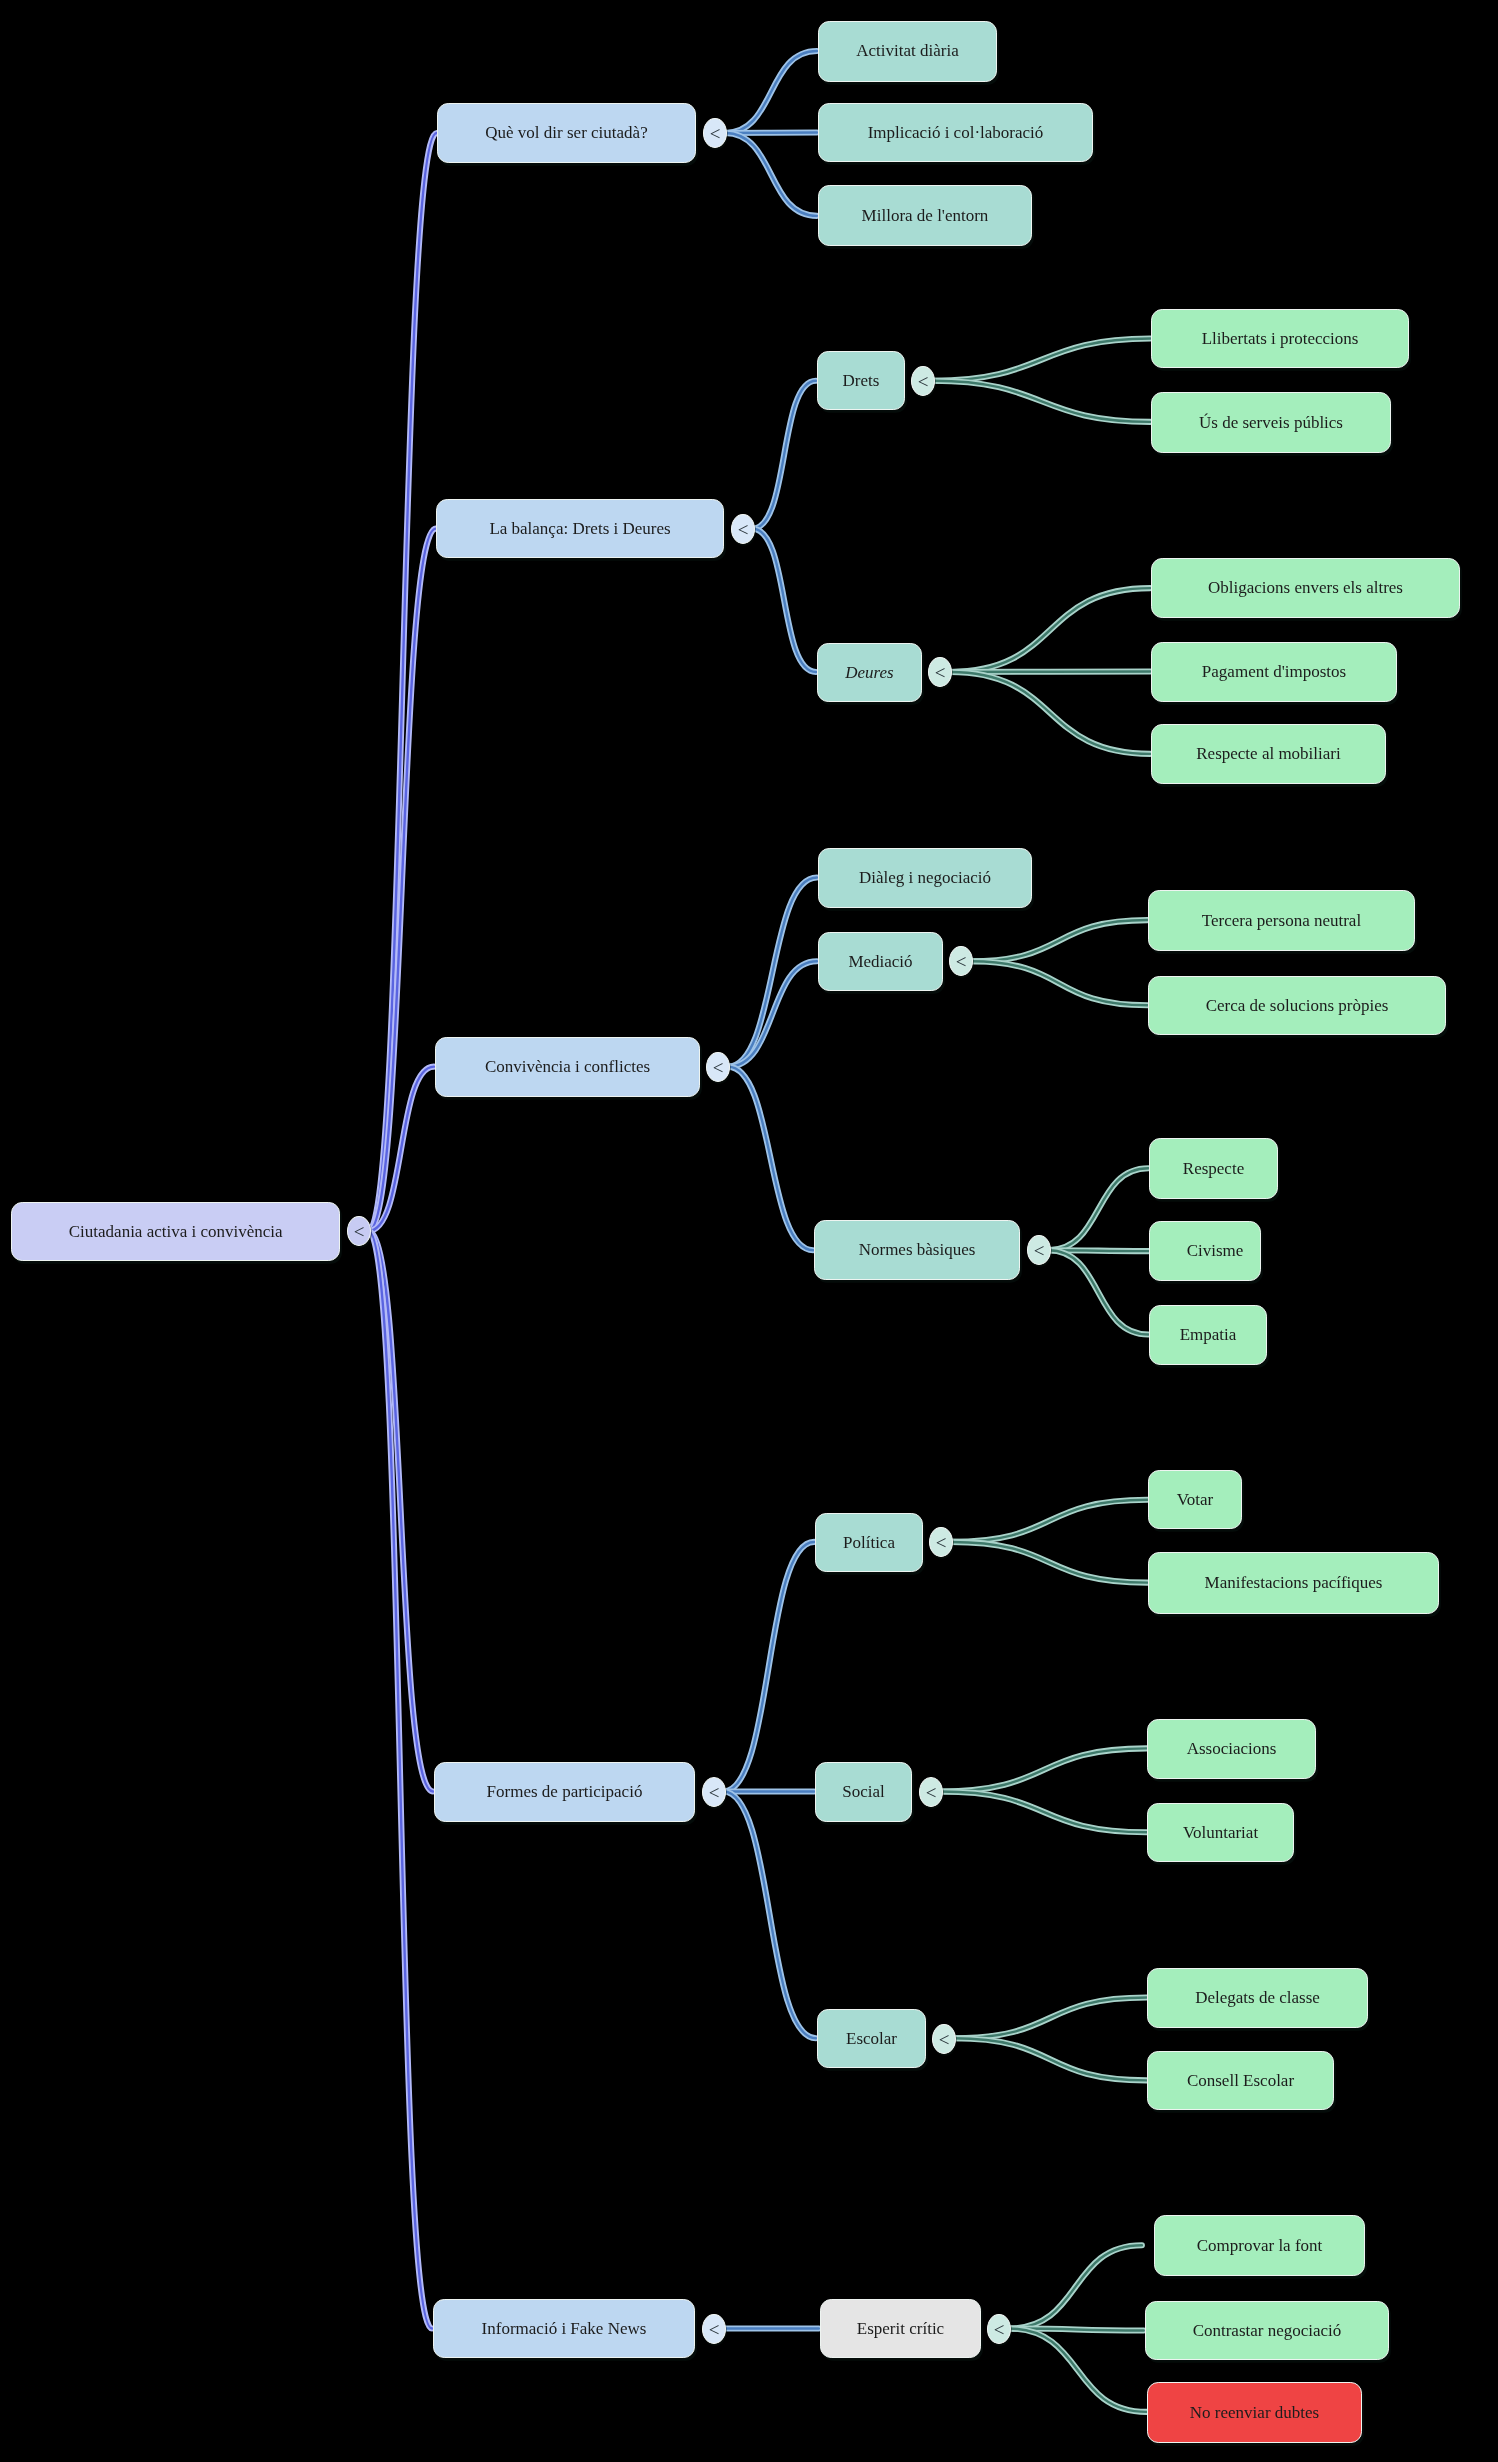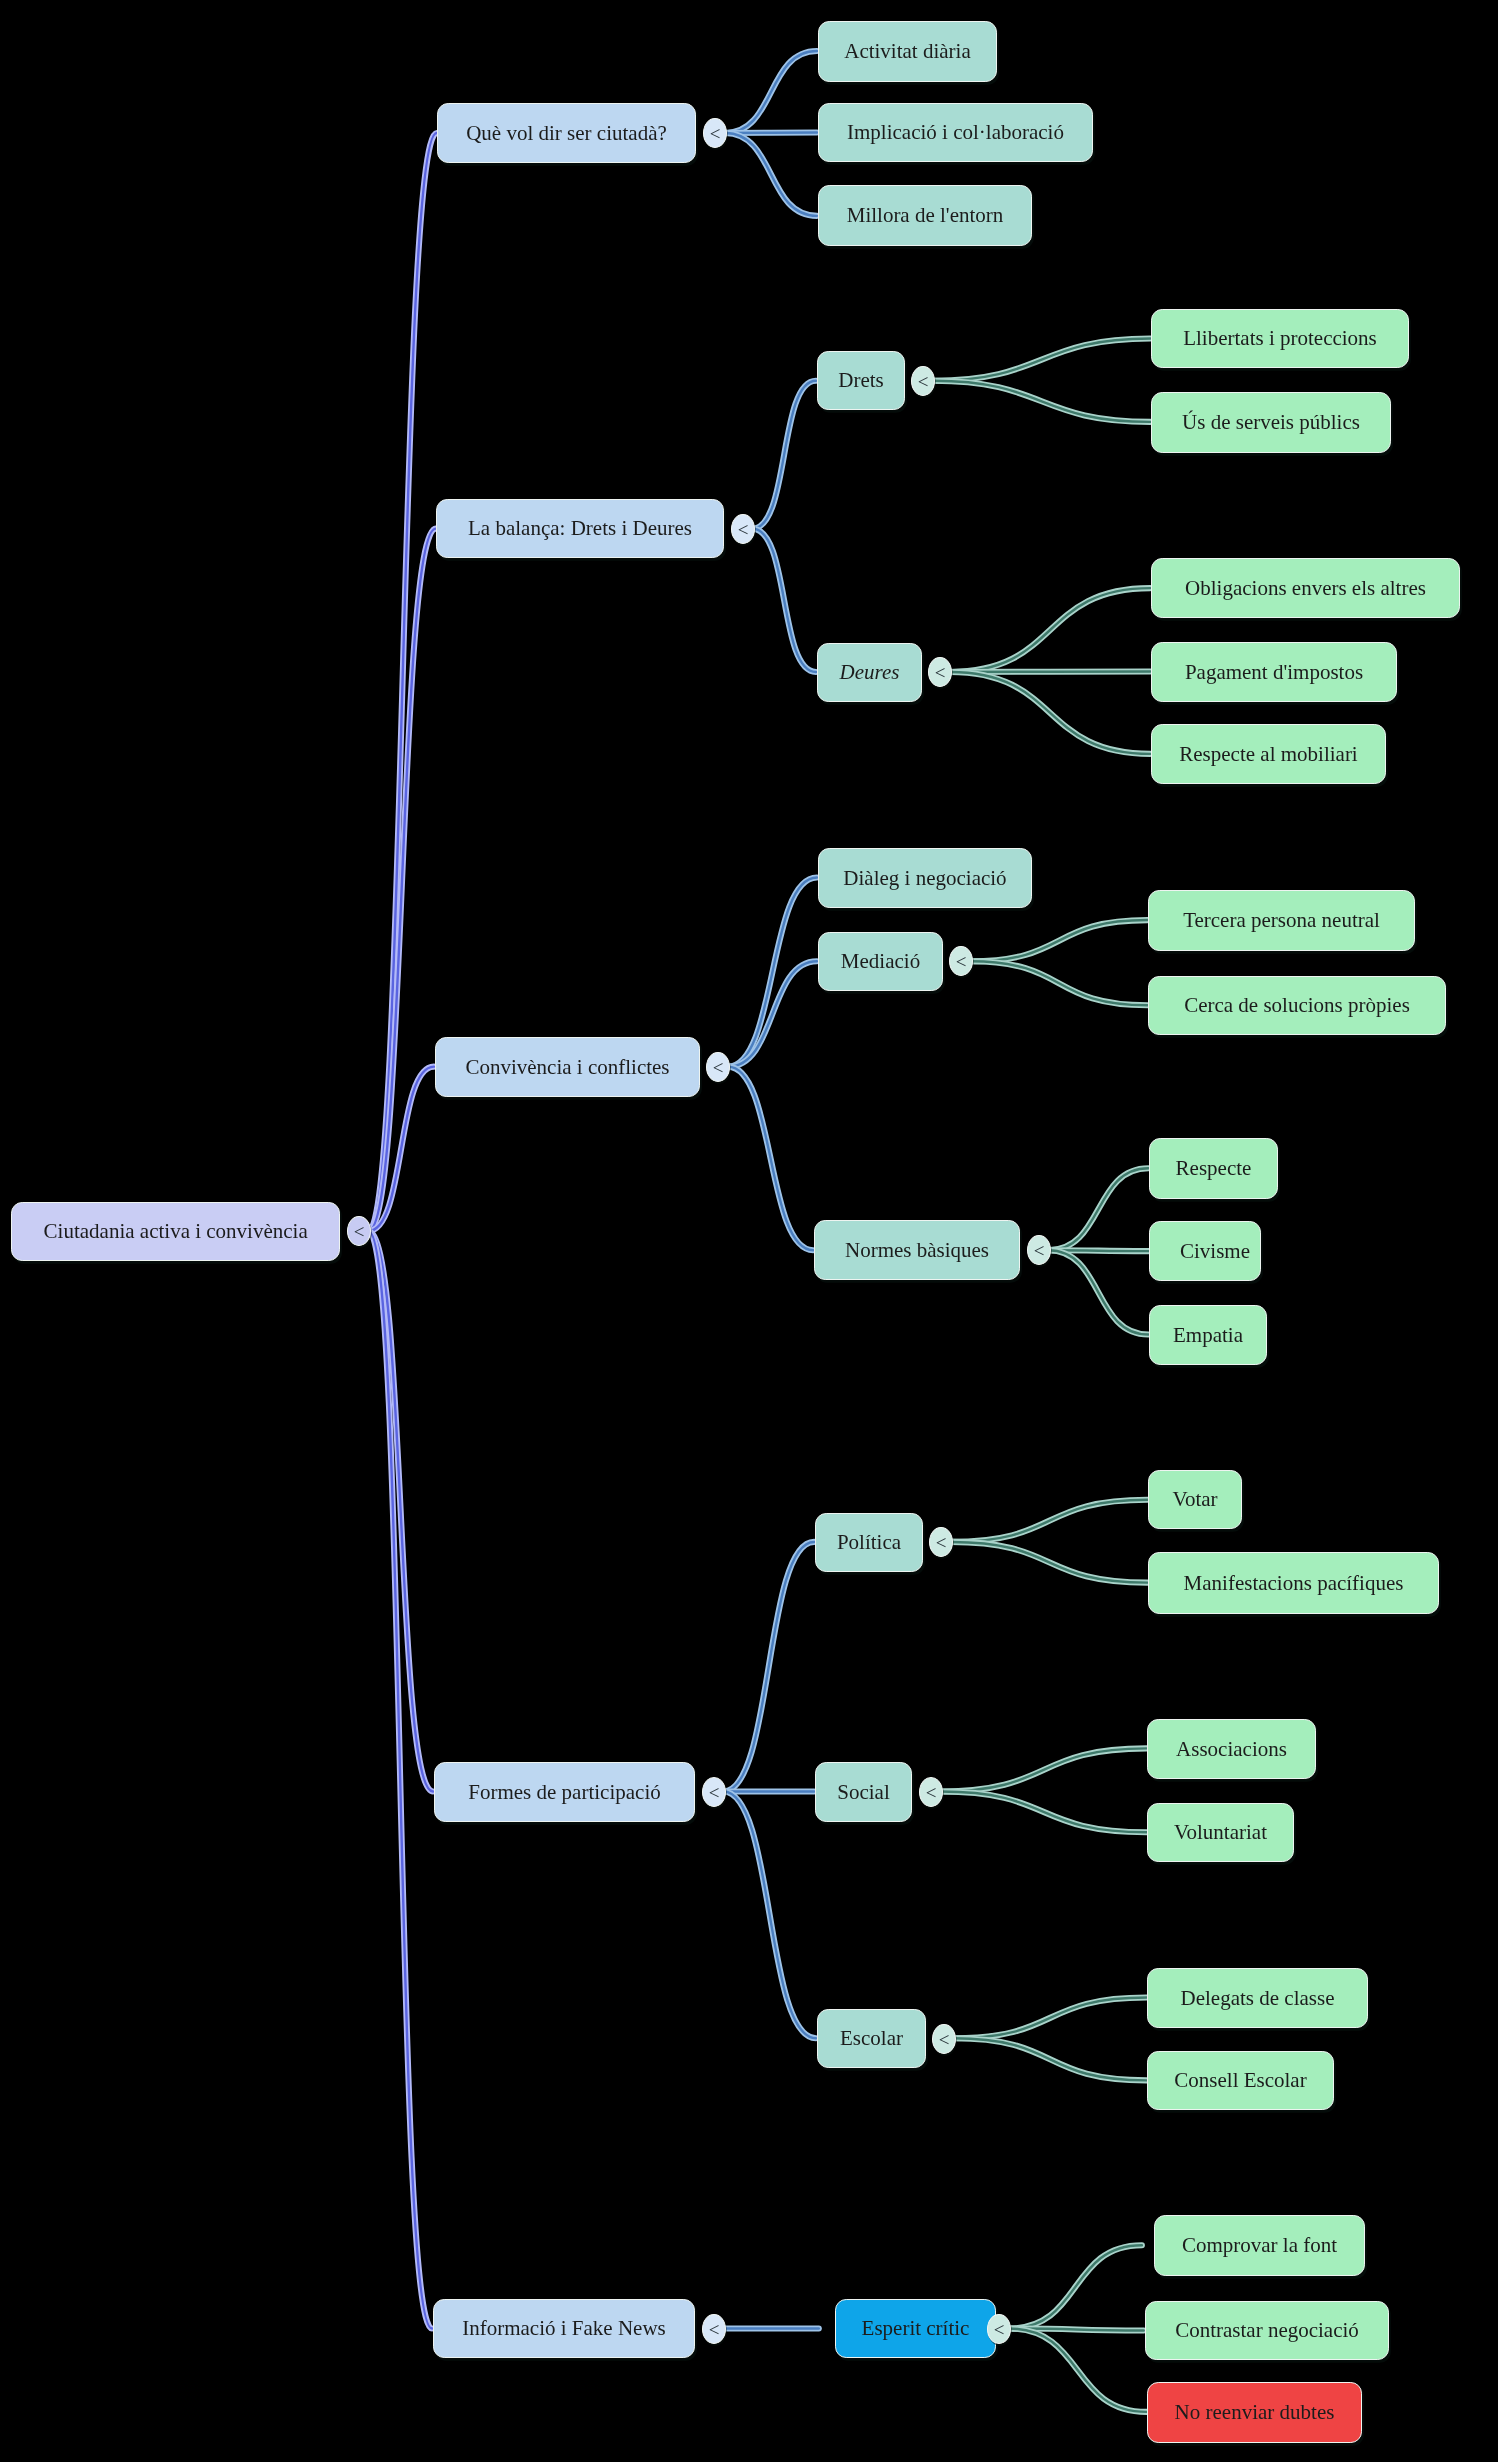--- a/index.html
+++ b/index.html
@@ -5,21 +5,21 @@
   html,body{margin:0;padding:0;background:#000;}
   .canvas{
     position:relative;width:1499px;height:2462px;overflow:hidden;
     font-family:"Liberation Serif","DejaVu Serif",serif;
   }
   #links{position:absolute;left:0;top:0;}
   .node{
     position:absolute;box-sizing:border-box;
     border:1.9px solid #eef4f1;border-radius:11.2px;
     display:flex;align-items:center;justify-content:center;
-    font-size:21px;white-space:nowrap;
+    font-size:17px;white-space:nowrap;
     box-shadow:1.9px 2.8px 0 rgba(8,20,16,.55);
   }
   .node span{padding:0 9.4px;}
   .toggle{
     position:absolute;box-sizing:border-box;width:24px;height:30px;
     border:1.9px solid #f3f7f5;border-radius:50%;
     display:flex;align-items:center;justify-content:center;
     font-size:19px;line-height:1;color:#273238;
     box-shadow:0.9px 1.9px 0 rgba(8,20,16,.45);
   }
@@ -305,21 +305,21 @@
     </div>
     <div class="node" style="left: 1147px; top: 2051px; width: 187px; height: 59px; background: rgb(164, 238, 188); border-color: rgb(238, 244, 241); color: rgb(28, 28, 28);">
       <span>Consell Escolar</span>
     </div>
     <div class="node" style="left: 433px; top: 2299px; width: 262px; height: 59px; background: rgb(189, 215, 241); border-color: rgb(238, 244, 241); color: rgb(28, 28, 28);">
       <span>Informació i Fake News</span>
     </div>
     <div class="toggle" style="left: 702px; top: 2314px; background: rgb(216, 231, 248);">
       <span>&lt;</span>
     </div>
-    <div class="node" style="left: 820px; top: 2299px; width: 161px; height: 59px; background: #0ea5e9; border-color: rgb(238, 244, 241); color: rgb(28, 28, 28); margin-left: 15px;">
+    <div class="node" style="left: 820px; top: 2299px; width: 161px; height: 59px; background: #e5e5e5; border-color: rgb(238, 244, 241); color: rgb(28, 28, 28);">
       <span>Esperit crític</span>
     </div>
     <div class="toggle" style="left: 987px; top: 2314px; background: rgb(205, 234, 227);">
       <span>&lt;</span>
     </div>
     <div class="node" style="left: 1143px; top: 2215px; width: 211px; height: 61px; background: rgb(164, 238, 188); border-color: rgb(238, 244, 241); color: rgb(28, 28, 28); margin-left: 11px;">
       <span>Comprovar la font</span>
     </div>
     <div class="node" style="left: 1145px; top: 2301px; width: 244px; height: 59px; background: rgb(164, 238, 188); border-color: rgb(238, 244, 241); color: rgb(28, 28, 28);">
       <span>Contrastar negociació</span>

